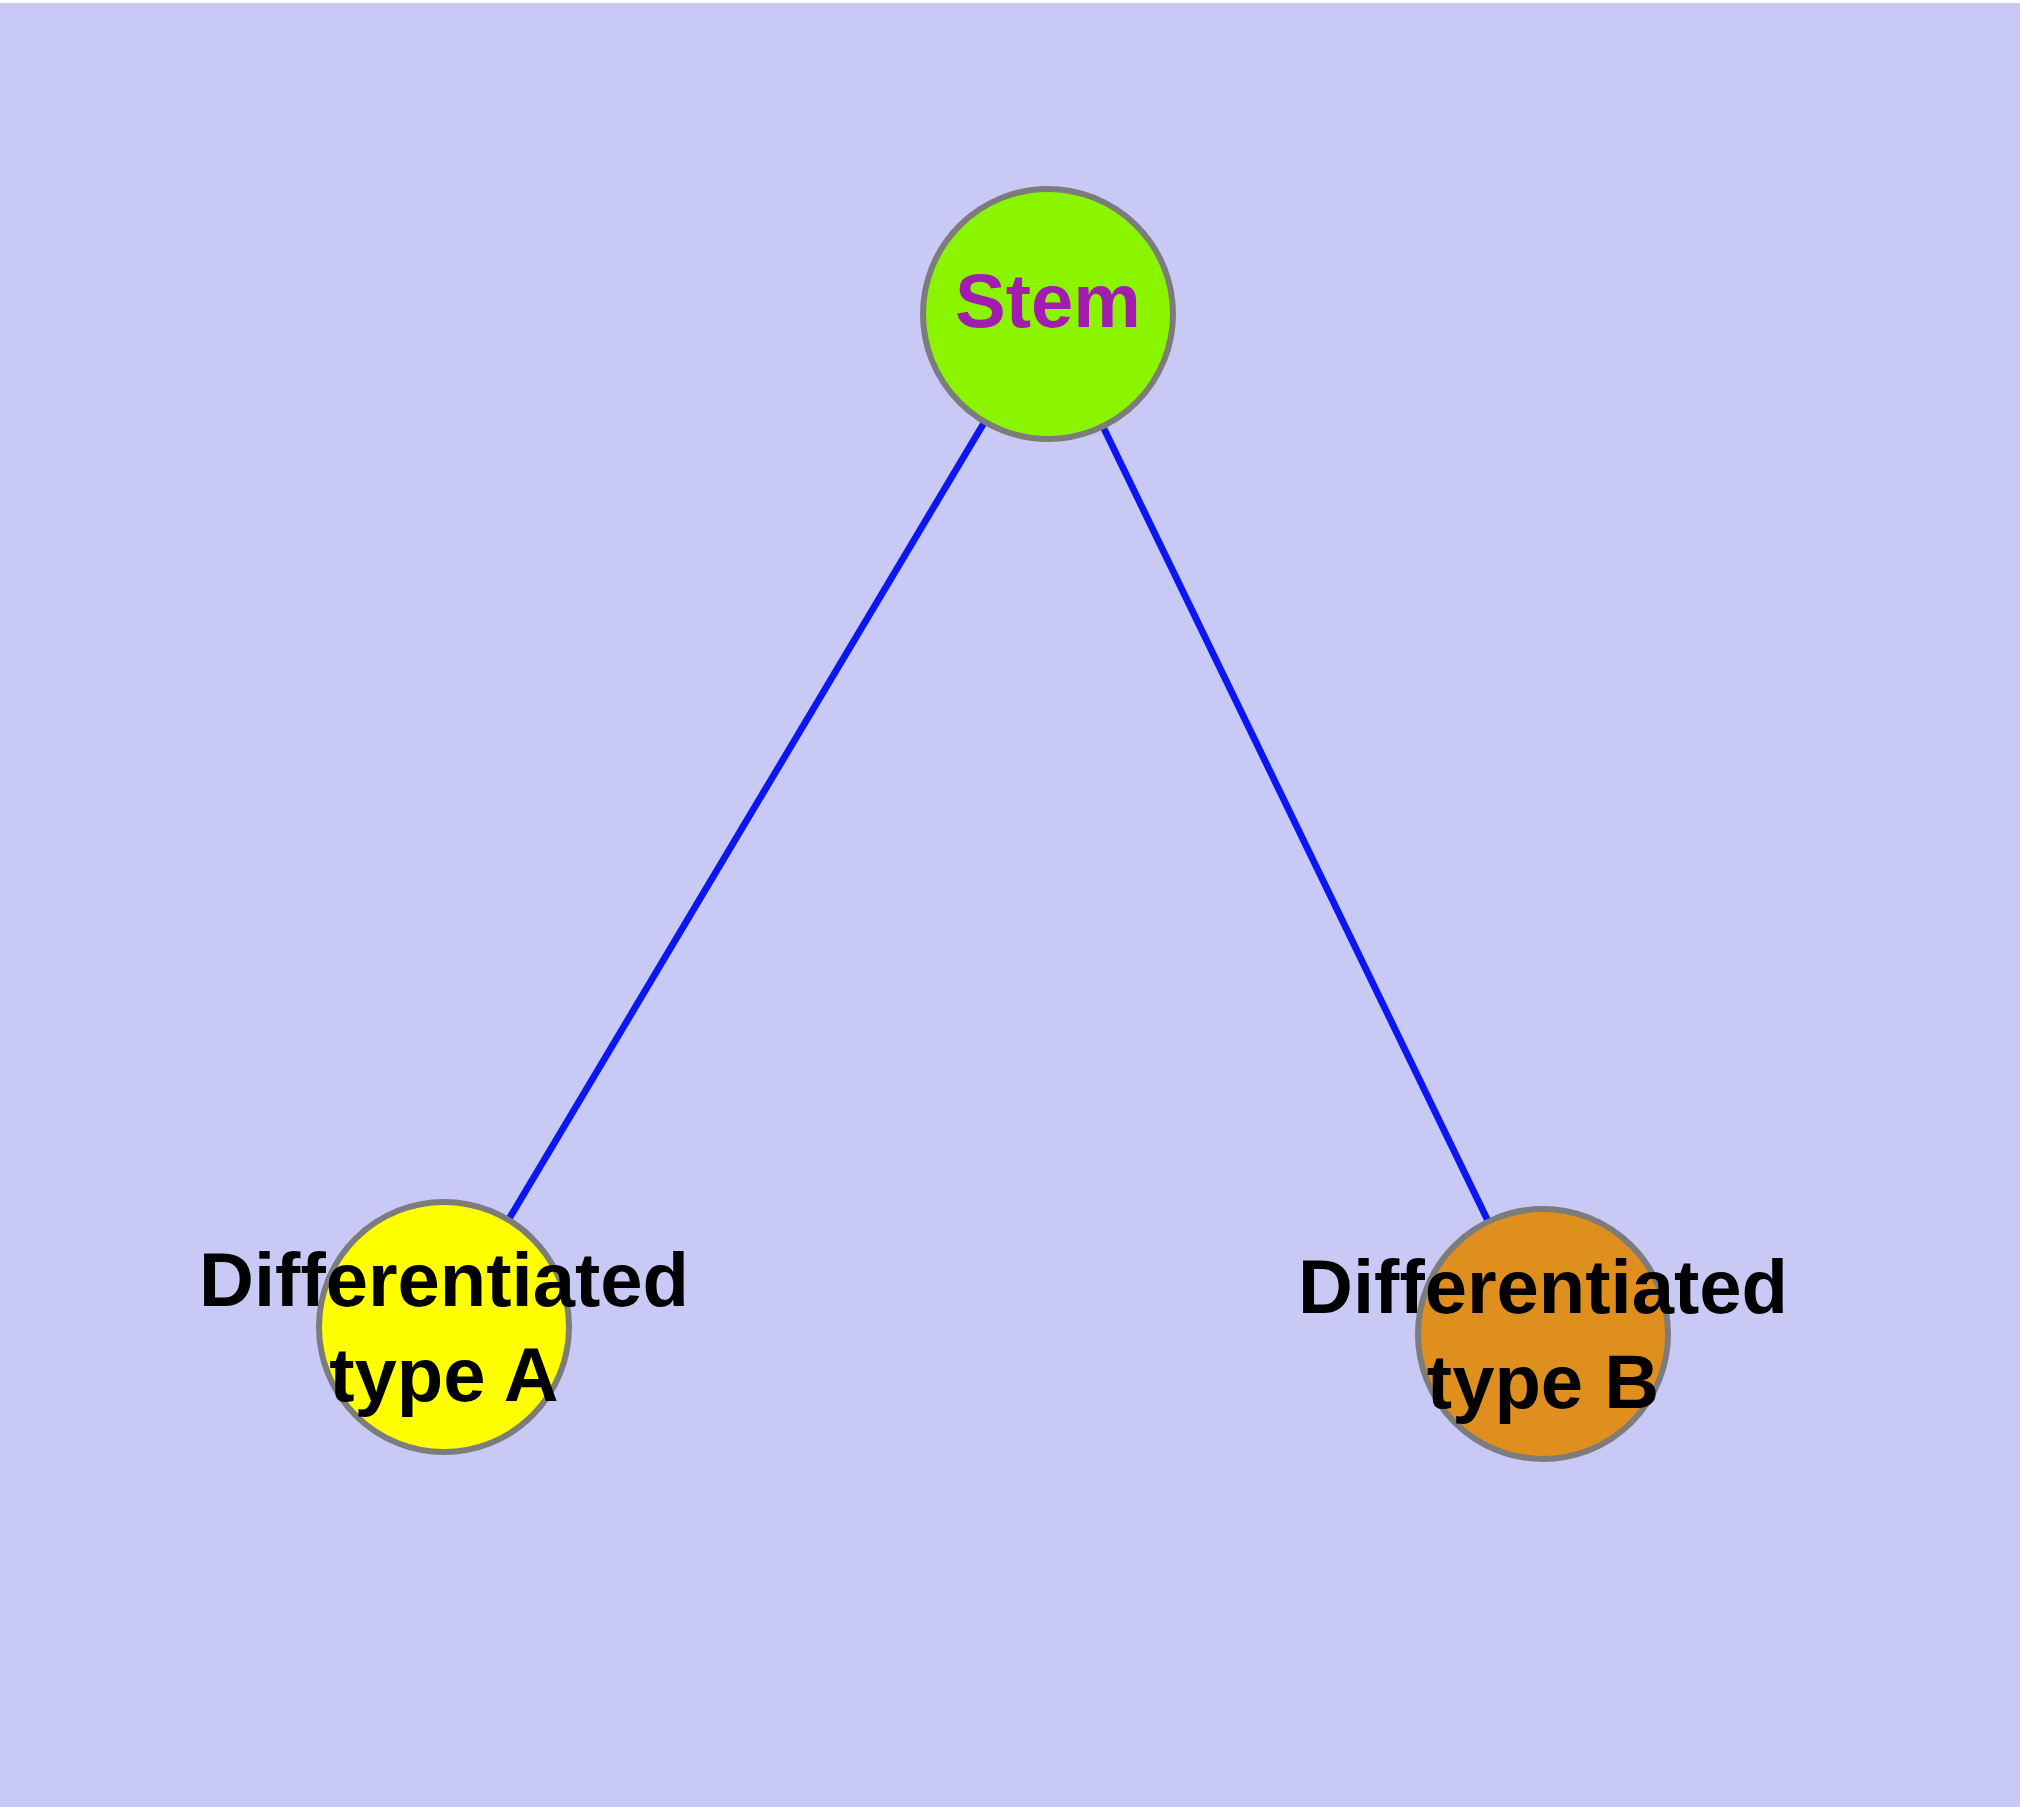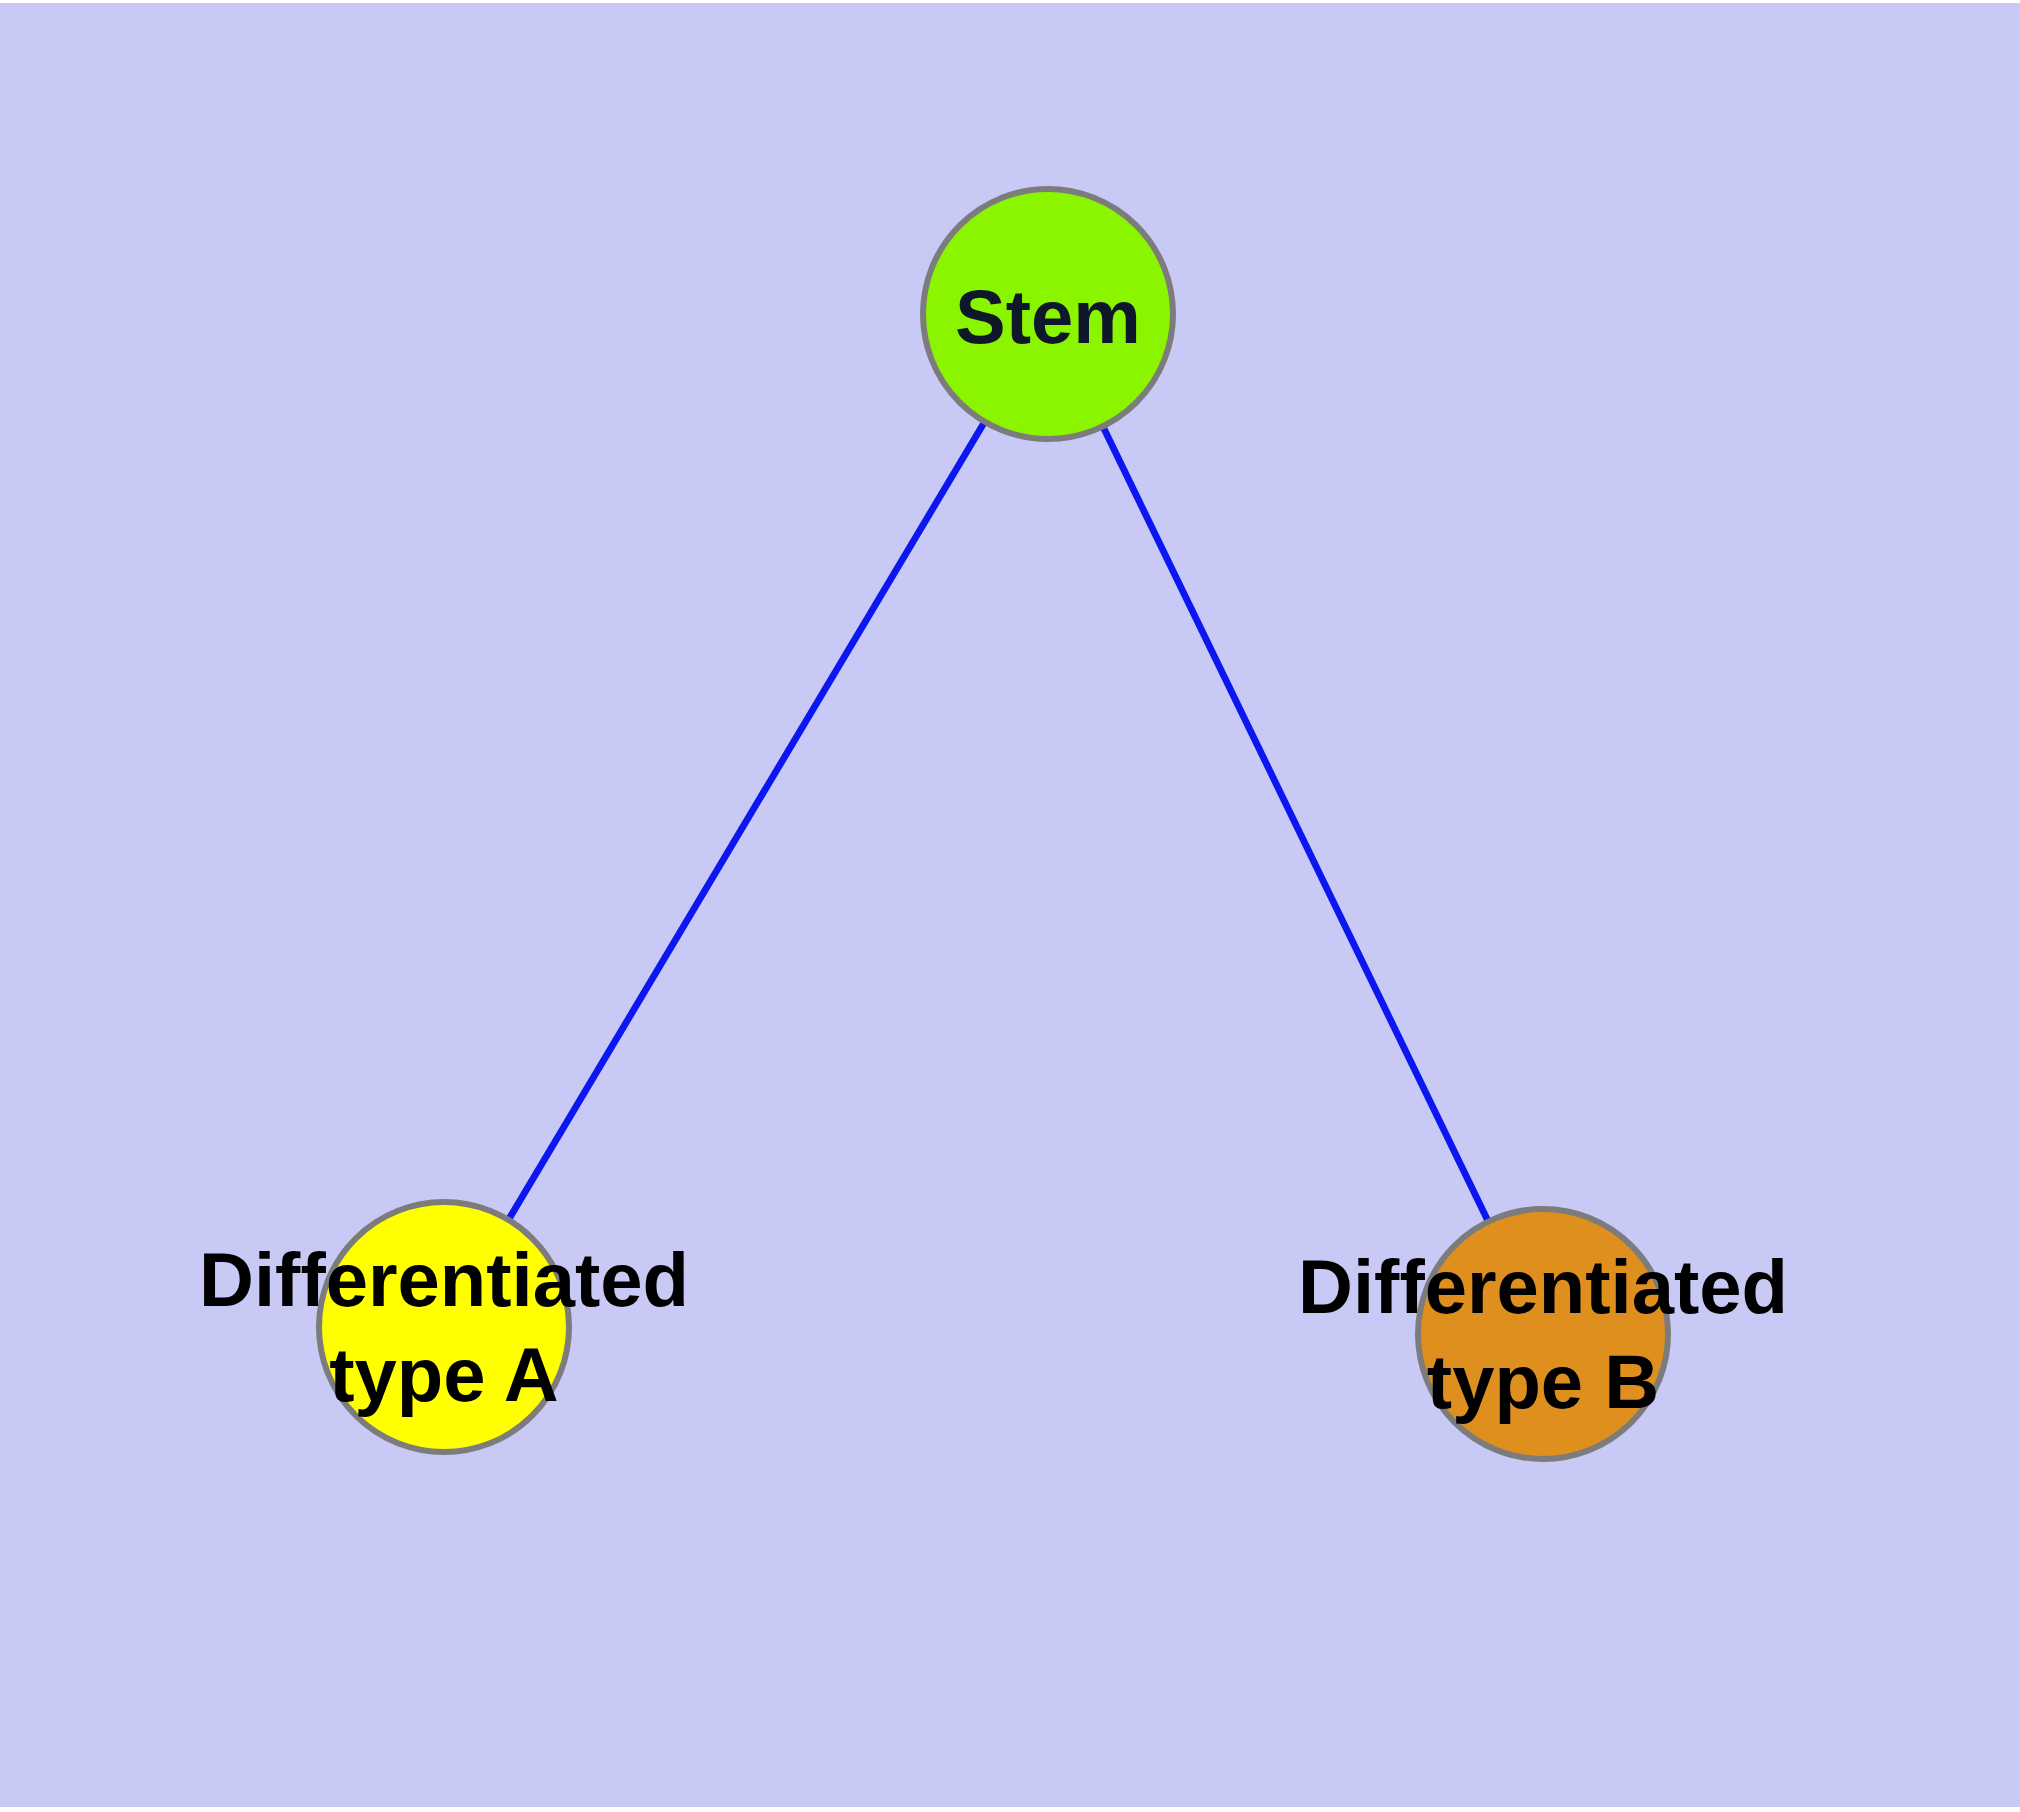--- a/index.html
+++ b/index.html
@@ -60,20 +60,20 @@
 
   <svg class="edges-layer" viewBox="0 0 2384 2138" xmlns="http://www.w3.org/2000/svg">
       <line x1="1237" y1="371" x2="524" y2="1566" stroke="#0b16f0" stroke-width="8"></line>
       <line x1="1237" y1="371" x2="1820" y2="1574" stroke="#0b16f0" stroke-width="8"></line>
     </svg>
 
   <div class="node" style="left: 920px; top: 186px; width: 256px; height: 256px; background: rgb(139, 245, 0); border-color: rgb(124, 124, 124);"></div>
   <div class="node" style="left: 316px; top: 1199px; width: 256px; height: 256px; background: rgb(255, 255, 0); border-color: rgb(124, 124, 124);"></div>
   <div class="node" style="left: 1415px; top: 1206px; width: 256px; height: 256px; background: rgb(223, 143, 30); border-color: rgb(124, 124, 124);"></div>
 
-  <div class="node-label" style="left: 1048px; top: 316px; color: #0f172a;">Stem</div>
+  <div class="node-label" style="left: 1048px; top: 300px; color: #a21caf;">Stem</div>
   <div class="node-label" style="left: 444px; top: 1327px; color: rgb(0, 0, 0);">Differentiated
 type A</div>
   <div class="node-label" style="left: 1543px; top: 1334px; color: rgb(0, 0, 0);">Differentiated
 type B</div>
 
 </div>
 
 
 </body></html>

